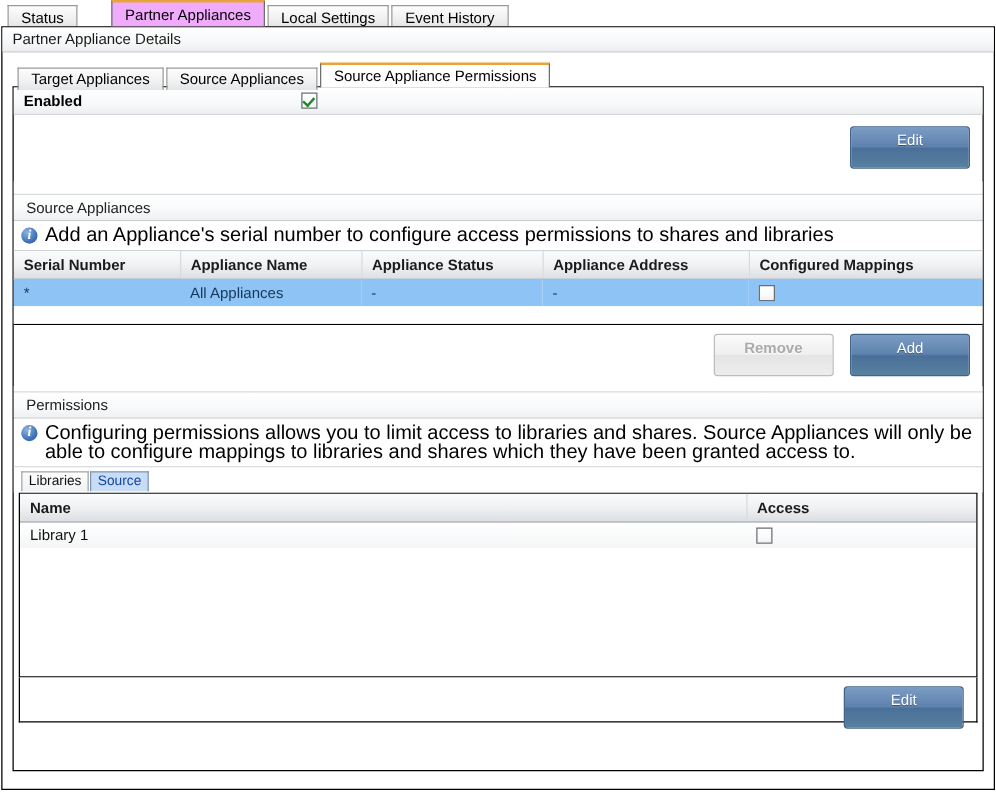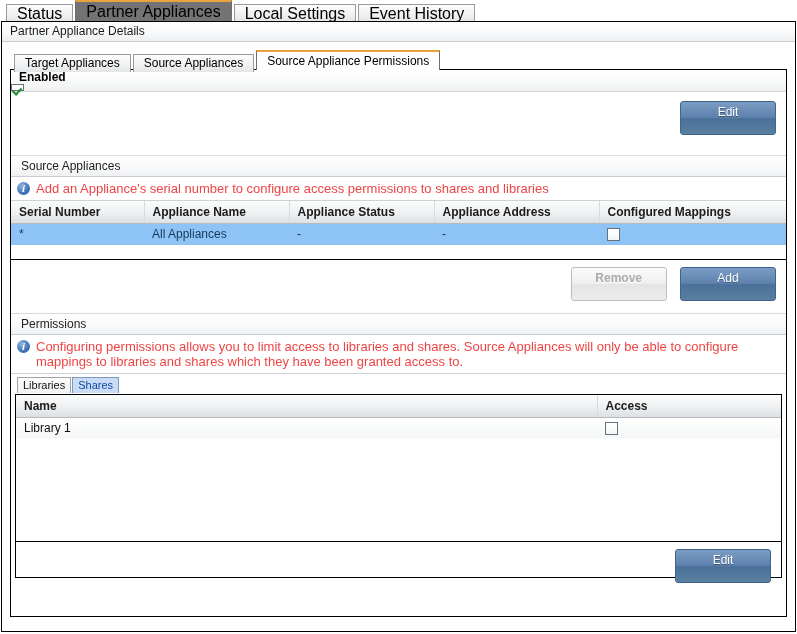--- a/index.html
+++ b/index.html
@@ -24,40 +24,41 @@
     padding-left: 6px;
     box-sizing: border-box;
   }
   .tabstrip .tab {
     display: inline-block;
     position: relative;
     top: 2px;
     height: 19px;
     line-height: 18px;
     padding: 0 10px;
-    font-size: 16px;
+    font-size: 12px;
     color: #000;
     background: linear-gradient(to bottom, #fdfdfd 0%, #f0f0f0 55%, #e2e2e2 100%);
     border: 1px solid #9a9a9a;
     border-bottom: none;
     margin-right: 2px;
     box-sizing: border-box;
     vertical-align: bottom;
     white-space: nowrap;
   }
   .tabstrip .tab.active {
     top: 0px;
     height: 21px;
     line-height: 20px;
-    background: #737373;
+    background: #f0abfc;
     border: 1px solid #6e6e6e;
     border-top: 2px solid #e8a33d;
     border-bottom: none;
     font-weight: normal;
     z-index: 3;
+    margin-left: 25px;
   }
 
   
   .page-panel {
     position: relative;
     margin: 0 1px 0 1px;
     border: 1px solid #000000;
     border-top: 1px solid #000000;
     height: 611px;
     box-sizing: border-box;
@@ -119,26 +120,25 @@
     border: 1px solid #000000;
     background: #ffffff;
     height: 548px;
     box-sizing: border-box;
     margin-top: -1px;
   }
 
   
   .enabled-row {
     display: flex;
-    align-items: flex-start;
+    align-items: center;
     height: 22px;
     background: linear-gradient(to bottom, #ffffff 0%, #f6f7f8 70%, #eceef0 100%);
     border-bottom: 1px solid #d3d6da;
     box-sizing: border-box;
-    flex-direction: column;
   }
   .enabled-label {
     font-weight: bold;
     font-size: 12px;
     padding-left: 8px;
     width: 230px;
     box-sizing: border-box;
   }
 
   
@@ -237,23 +237,23 @@
     width: 13px;
     text-align: center;
     font-family: "Liberation Serif", serif;
     font-style: italic;
     font-weight: bold;
     font-size: 11px;
     line-height: 14px;
     color: #ffffff;
   }
   .info-text {
-    font-size: 13px;
+    font-size: 16px;
     line-height: 15px;
-    color: #ef4444;
+    color: #000000;
   }
 
   
   .grid {
     width: 100%;
     border-collapse: collapse;
     table-layout: fixed;
   }
   .grid th {
     height: 22px;
@@ -419,21 +419,21 @@
       <div class="section-head">Permissions</div>
 
       <div class="info-bar" style="min-height:36px;align-items:flex-start;">
         <span class="info-icon"></span>
         <span class="info-text">Configuring permissions allows you to limit access to libraries and shares. Source Appliances will only be able to configure mappings to libraries and shares which they have been granted access to.</span>
       </div>
 
       <div style="height:3px" class="spacer-white"></div>
 
       <div class="subtabs">
-        <span class="subtab">Libraries</span><span class="subtab selected">Shares</span>
+        <span class="subtab">Libraries</span><span class="subtab selected">Source</span>
       </div>
 
       <div class="lib-panel">
         <table class="grid">
           <colgroup>
             <col>
             <col style="width:184px">
           </colgroup>
           <thead>
             <tr>

